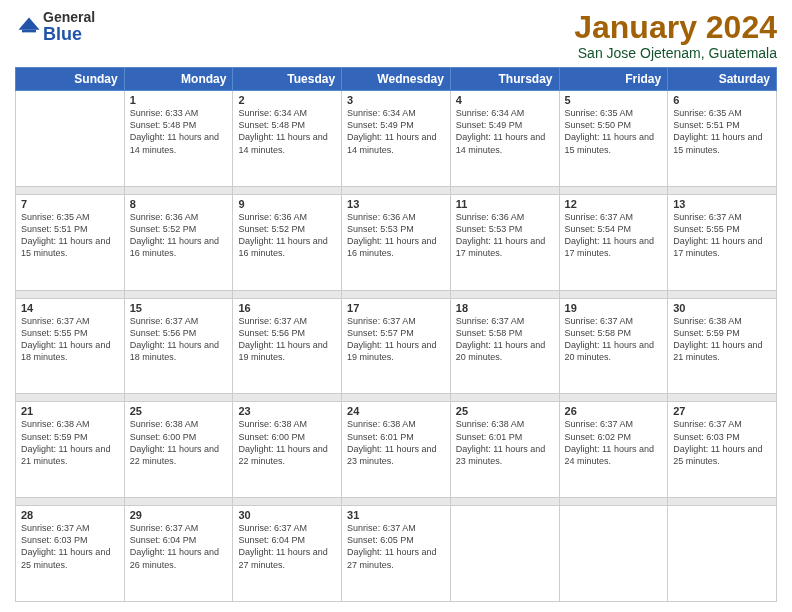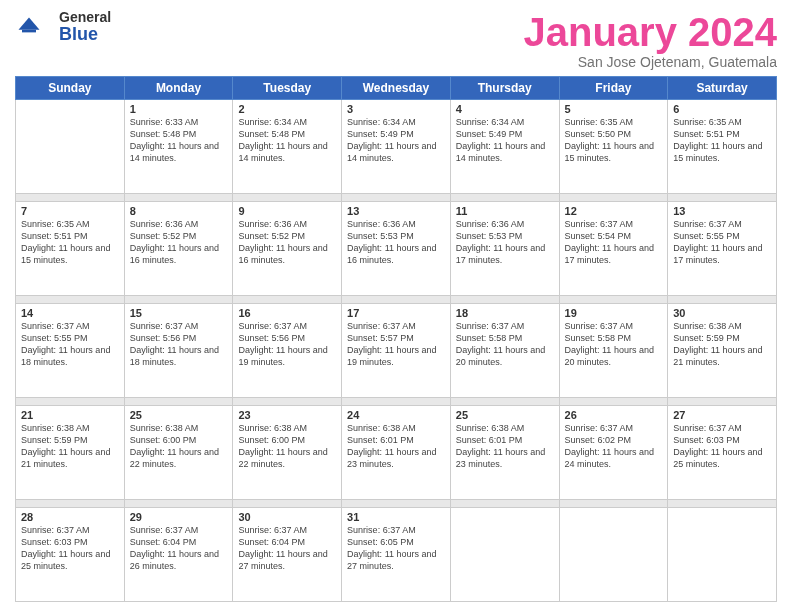--- a/index.html
+++ b/index.html
@@ -19,21 +19,21 @@
     }
     .header {
       display: flex;
       justify-content: space-between;
       align-items: flex-start;
       margin-bottom: 6px;
     }
     .logo {
       display: flex;
       align-items: center;
-      gap: 16px;
+      gap: 0;
     }
     .logo-text {
       display: flex;
       flex-direction: column;
       line-height: 1.1;
     }
     .logo-general {
       font-size: 14px;
       font-weight: bold;
       color: #333;
@@ -44,41 +44,41 @@
       color: #2255aa;
     }
     .logo-icon {
       width: 28px;
       height: 28px;
     }
     .title-block {
       text-align: right;
     }
     .month-title {
-      font-size: 40px;
+      font-size: 32px;
       font-weight: bold;
-      color: #ec4899;
+      color: #a16207;
       line-height: 1.1;
       margin-left: 9px;
     }
     .subtitle {
       font-size: 14px;
-      color: #737373;
+      color: #14532d;
     }
     .calendar {
       flex: 1;
       border: 1px solid #ccc;
       border-collapse: collapse;
       width: 100%;
       table-layout: fixed;
     }
     .calendar th {
       background-color: #3366bb;
       color: #fff;
-      text-align: center;
+      text-align: right;
       padding: 4px 6px;
       font-size: 12px;
       border: 1px solid #5588cc;
     }
     .calendar td {
       vertical-align: top;
       padding: 3px 5px;
       border: 1px solid #ccc;
       font-size: 9.5px;
       color: #333;

